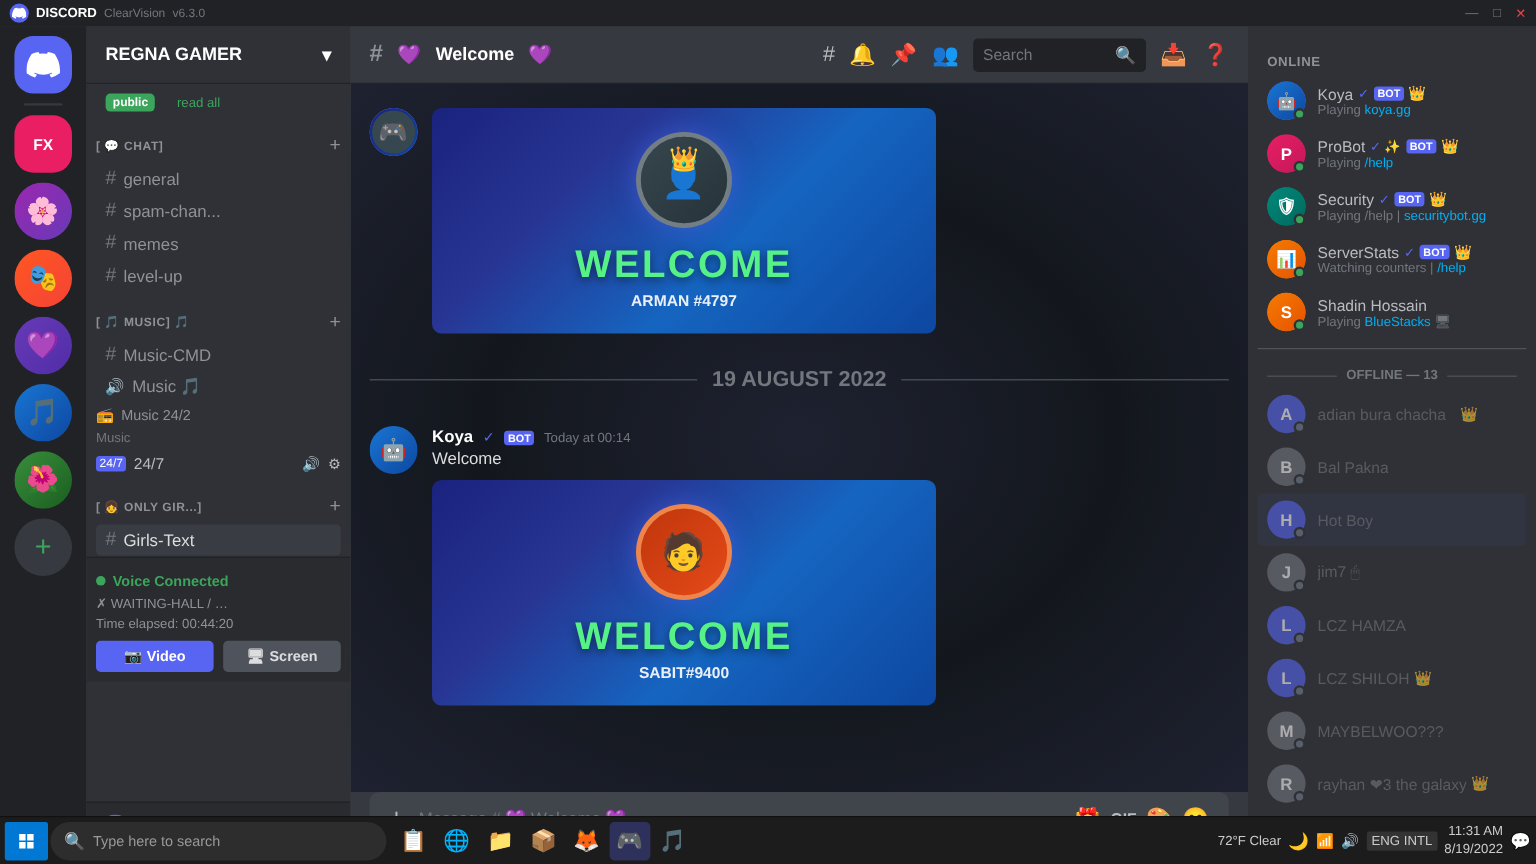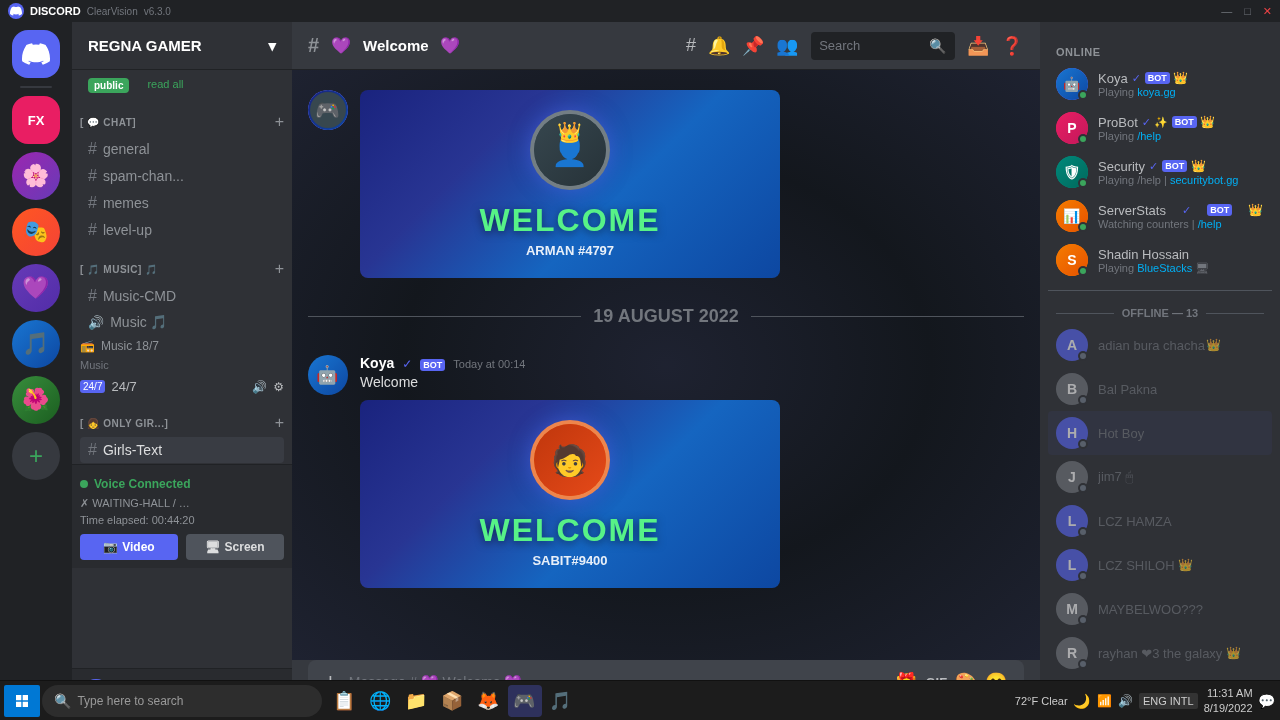--- a/index.html
+++ b/index.html
@@ -193,21 +193,21 @@
   </div>
 
   <div class="channels">
     <div class="server-name-bar">
       <span>REGNA GAMER</span>
       <span>▾</span>
     </div>
 
     <div class="channel-list">
 
-      <div style="display:flex;gap:8px;padding:8px 16px 4px;">
+      <div style="display:flex;align-items:center;gap:8px;padding:8px 16px 4px;">
         <span style="background:#3ba55c;color:white;font-size:10px;font-weight:700;padding:2px 6px;border-radius:4px;">public</span>
         <span style="color:#3ba55c;font-size:11px;cursor:pointer;margin-left:10px;">read all</span>
       </div>
 
       <div class="channel-category">
         <span class="category-label">[ 💬 CHAT]</span>
         <span class="category-add">+</span>
       </div>
       <div class="channel-item">
         <span class="channel-prefix">#</span>
@@ -234,21 +234,21 @@
         <span class="channel-prefix">#</span>
         <span class="channel-name">Music-CMD</span>
       </div>
       <div class="channel-item">
         <span class="channel-prefix" style="font-size:13px;">🔊</span>
         <span class="channel-name">Music 🎵</span>
       </div>
 
       <div style="padding:4px 8px;display:flex;align-items:center;gap:6px;color:#8e9297;font-size:12px;">
         <span style="font-size:12px;">📻</span>
-        <span>Music 18/7</span>
+        <span>Music 24/2</span>
       </div>
       <div style="padding:2px 8px 4px;font-size:11px;color:#72767d;display:flex;align-items:center;gap:4px;">
         <span>Music</span>
       </div>
       <div style="padding:4px 8px;display:flex;align-items:center;gap:6px;color:#b9bbbe;font-size:13px;">
         <span style="background:#5865f2;color:white;font-size:10px;padding:1px 3px;border-radius:3px;">24/7</span>
         <span>24/7</span>
         <span style="margin-left:auto;font-size:12px;">🔊</span>
         <span style="font-size:12px;">⚙</span>
       </div>
@@ -457,21 +457,21 @@
     </div>
 
     <div class="member-item member-item-bot">
       <div class="avatar-wrapper">
         <div class="member-avatar" style="background:#f57c00;">
           <div style="width:32px;height:32px;border-radius:50%;background:linear-gradient(135deg,#f57c00,#e65100);display:flex;align-items:center;justify-content:center;font-size:14px;">📊</div>
         </div>
         <div class="status-dot-online"></div>
       </div>
       <div class="member-name-area">
-        <div style="display:flex;align-items:center;gap:16px;">
+        <div style="display:flex;align-items:center;gap:4px;">
           <span class="member-name">ServerStats</span>
           <span style="color:#5865f2;font-size:11px;">✓</span>
           <span class="bot-badge">BOT</span>
           <span class="member-crown">👑</span>
         </div>
         <div class="member-activity">Watching counters | <a>/help</a></div>
       </div>
     </div>
 
     <div class="member-item">
@@ -495,21 +495,21 @@
     </div>
 
     <div class="member-item offline-section">
       <div class="avatar-wrapper">
         <div class="member-avatar" style="background:#5865f2;">
           <span style="font-size:14px;color:white;font-weight:700;">A</span>
         </div>
         <div class="status-dot-offline"></div>
       </div>
       <div class="member-name-area">
-        <div style="display:flex;align-items:center;gap:1px;">
+        <div style="display:flex;align-items:center;gap:12px;">
           <span class="member-name offline">adian bura chacha</span>
           <span class="member-crown">👑</span>
         </div>
       </div>
     </div>
 
     <div class="member-item offline-section">
       <div class="avatar-wrapper">
         <div class="member-avatar" style="background:#72767d;">
           <span style="font-size:14px;color:white;font-weight:700;">B</span>

